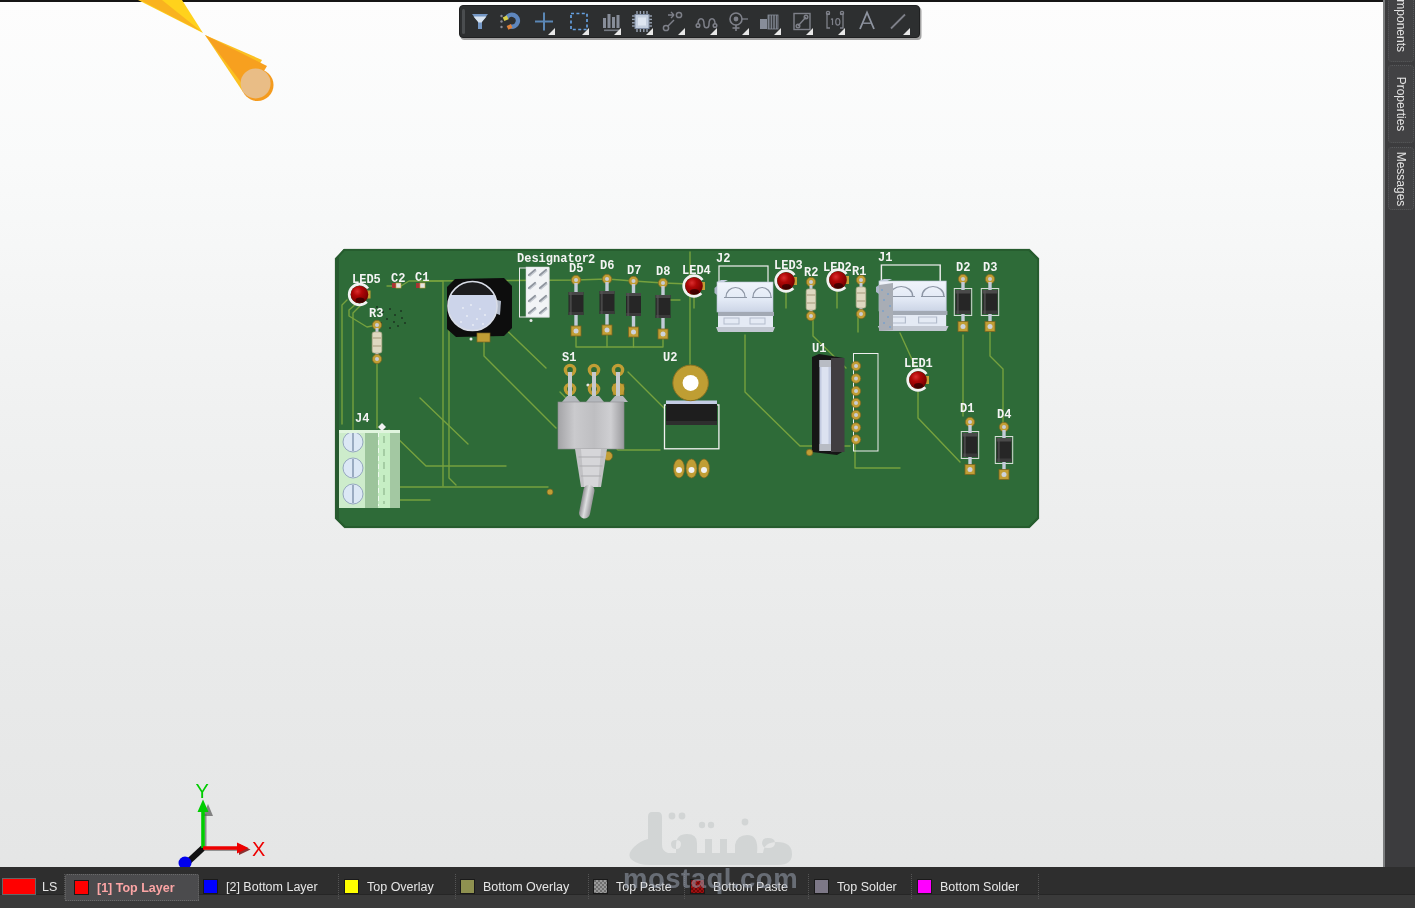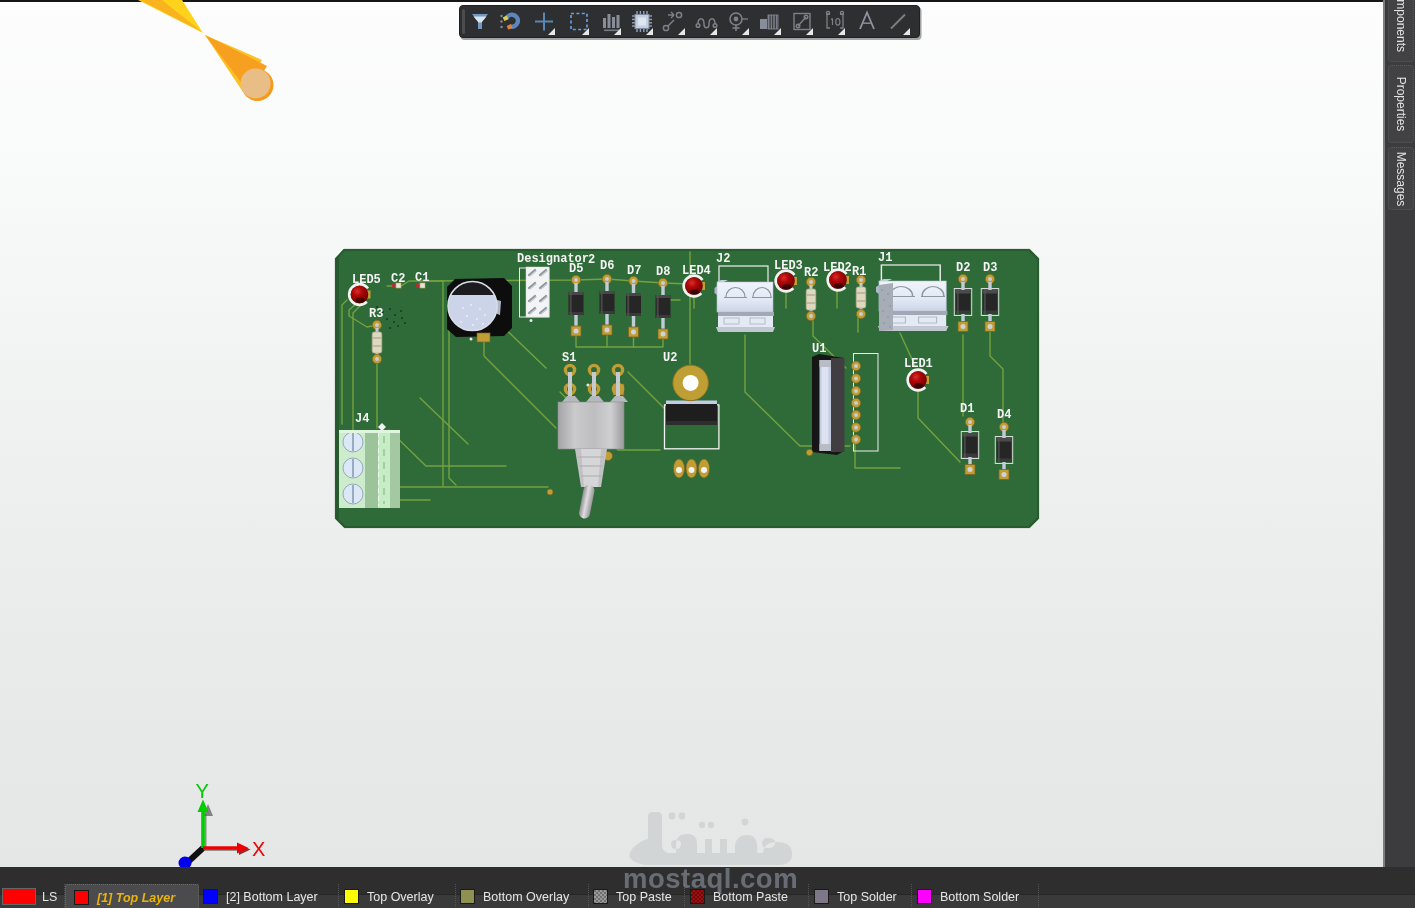--- a/index.html
+++ b/index.html
@@ -15,24 +15,24 @@
   .tri{position:absolute;width:0;height:0;border-left:7px solid transparent;border-bottom:7px solid #e8e8e8;bottom:2px;}
   
   .rstrip{position:absolute;right:0;top:0;width:30px;height:908px;background:#3c3c3e;}
   .rstrip .edge{position:absolute;left:-2px;top:0;width:2px;height:908px;background:#7c7e7f;}
   .rtab{position:absolute;left:3px;width:24px;background:#424244;border:1px dotted #585a5c;border-radius:4px;
         color:#e3e3e3;font-size:12px;display:flex;align-items:center;justify-content:center;}
   .rtab span{transform:rotate(90deg);white-space:nowrap;}
   
   .bbar{position:absolute;left:0;top:867px;width:1415px;height:41px;background:#2e2e2e;}
   .bbar .strip{position:absolute;left:0;top:27px;width:1415px;height:14px;background:#3a3a3a;border-top:1px solid #262626;}
-  .ltab{position:absolute;top:17px;height:25px;display:flex;align-items:center;color:#e6e6e6;font-size:12.5px;
+  .ltab{position:absolute;top:7px;height:25px;display:flex;align-items:center;color:#e6e6e6;font-size:12.5px;
         border-right:1px dotted #555;text-align:center;}
   .ltab .sw{width:13px;height:13px;margin-right:8px;border:1px solid #1a1a1a;}
-  .ltab.active{background:#4b4b4d;border:1px dotted #6a6a6a;border-radius:2px 2px 0 0;font-weight:bold;color:#eab308;font-style:italic;}
+  .ltab.active{background:#4b4b4d;border:1px dotted #6a6a6a;border-radius:2px 2px 0 0;font-weight:bold;color:#fca5a5;}
 </style>
 </head>
 <body>
 <div class="canvas"></div>
 <div class="topline"></div>
 
 <svg style="position:absolute;left:100px;top:0px" width="220" height="120" viewBox="0 0 220 120">
   <polygon points="38,0 82,0 103,33" fill="#ffd21c"></polygon>
   <polygon points="40,0 62,0 102,32" fill="#f9b31f"></polygon>
   <polygon points="105,35 162,60 143,92" fill="#fbc021"></polygon>

